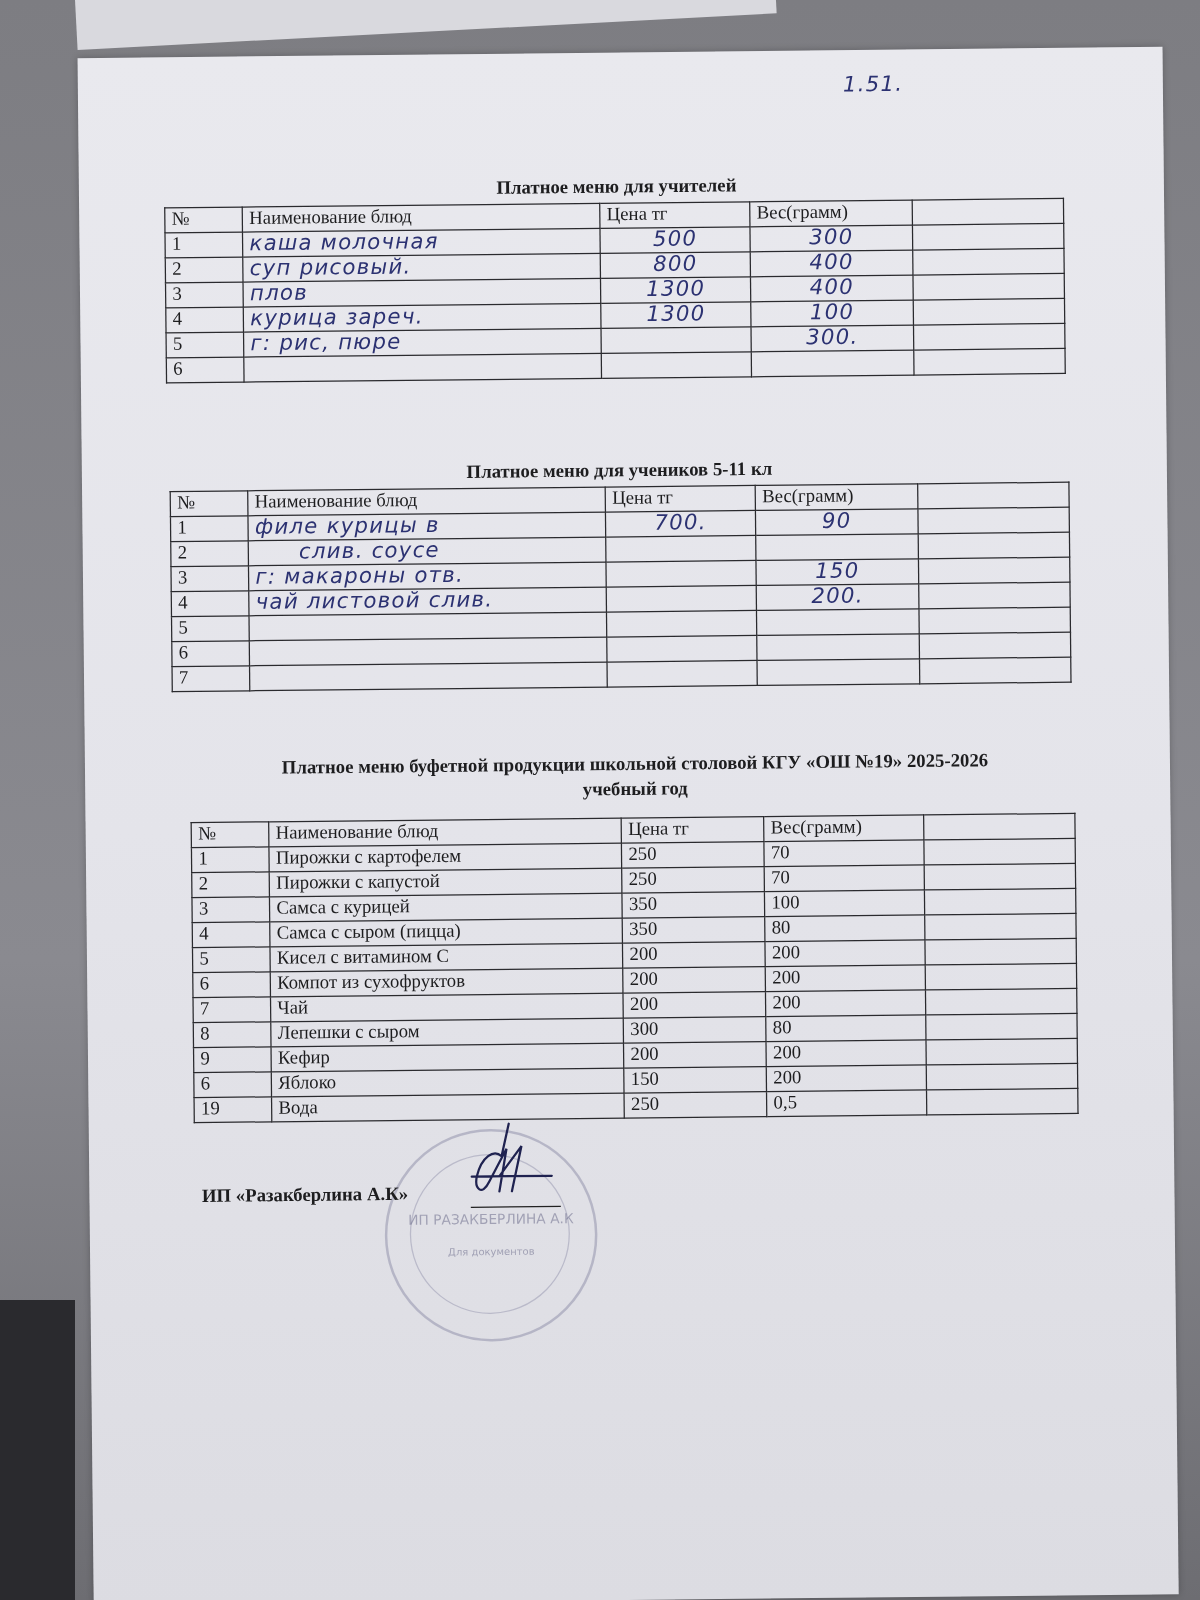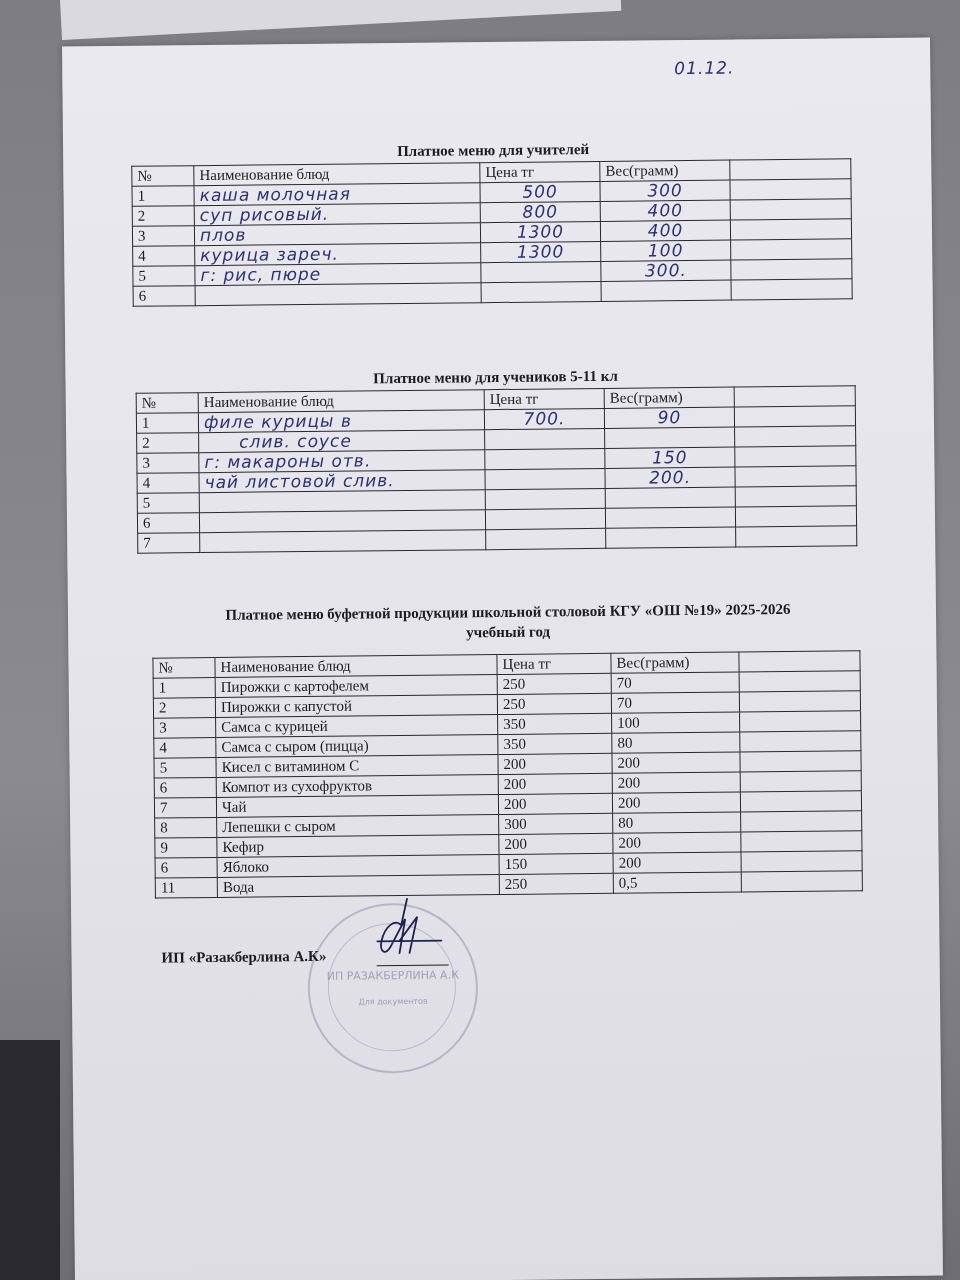--- a/index.html
+++ b/index.html
@@ -55,21 +55,21 @@
   .signature { position:absolute; left:288px; top:852px; }
 </style>
 </head>
 <body>
 
 <div class="bg-paper-top"></div>
 <div class="bg-dark-bottom"></div>
 
 <div class="paper">
 
-  <div class="date hw">01.12.</div>
+  <div class="date hw">1.51.</div>
 
   <div class="section-title" style="left:60px;top:100px;width:740px;">Платное меню для учителей</div>
   <table class="menu" style="left:68px;top:120px;width:720px;">
     <colgroup>
         <col style="width:62px">
         <col style="width:286px">
         <col style="width:120px">
         <col style="width:130px">
         <col>
       </colgroup>
@@ -277,21 +277,21 @@
           <td></td>
         </tr>
     <tr>
           <td>6</td>
           <td>Яблоко</td>
           <td>150</td>
           <td>200</td>
           <td></td>
         </tr>
     <tr>
-          <td>11</td>
+          <td>19</td>
           <td>Вода</td>
           <td>250</td>
           <td>0,5</td>
           <td></td>
         </tr>
   </tbody>
     </table>
 
   <div class="stamp">
     <div class="stamp-inner"></div>

